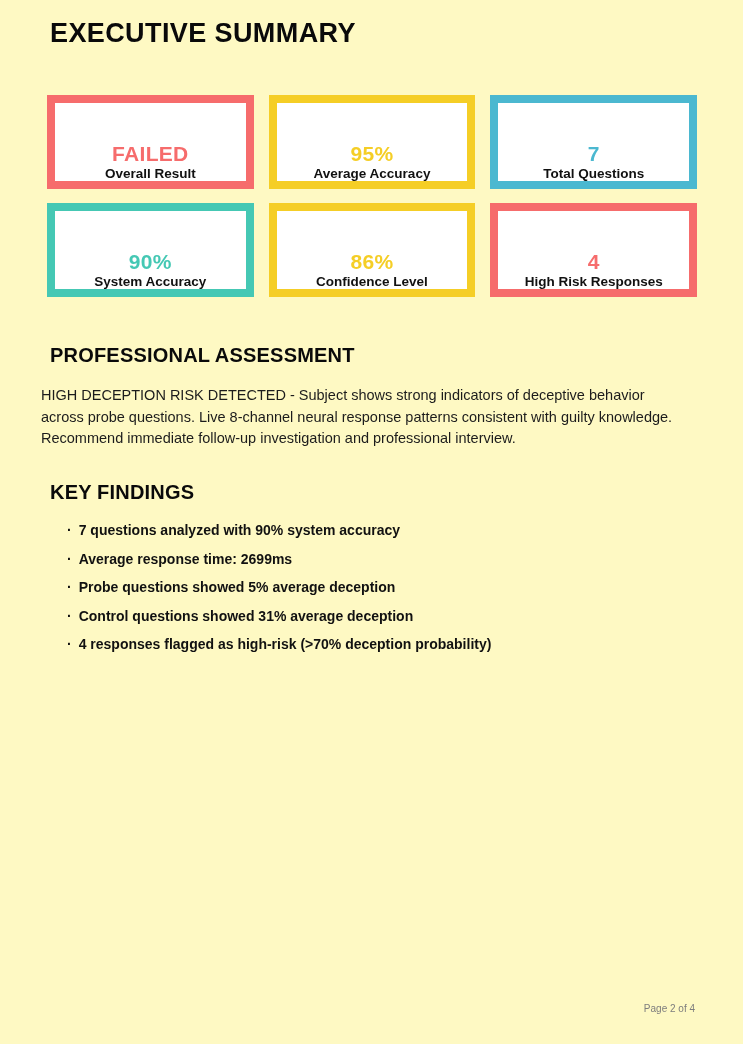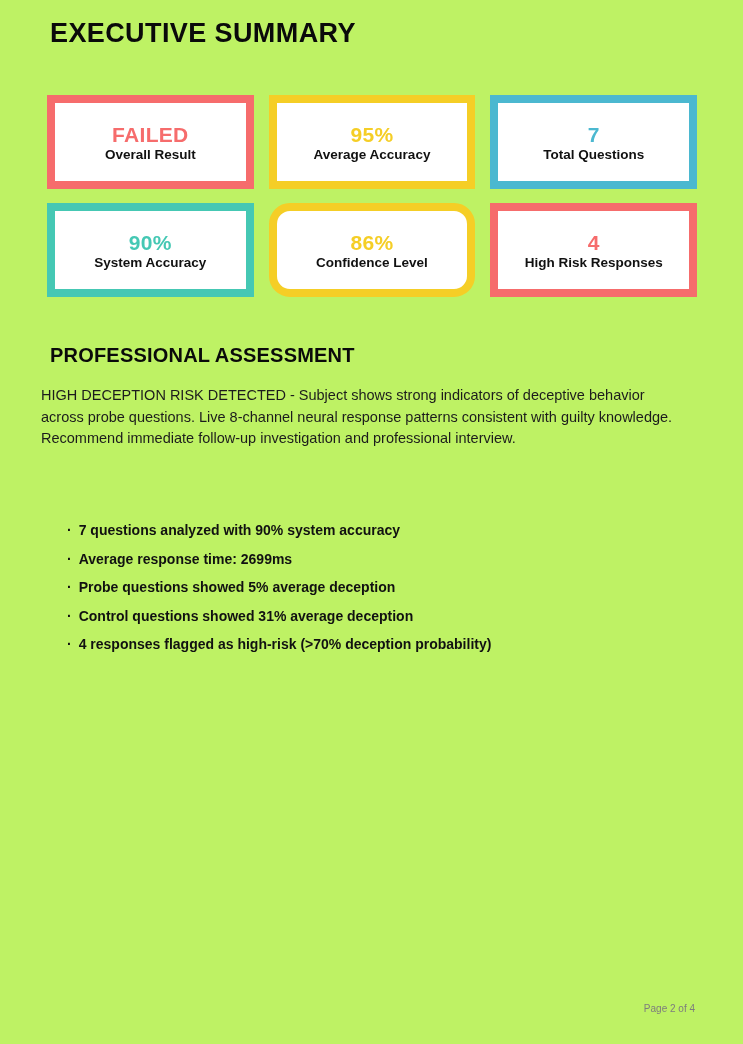--- a/index.html
+++ b/index.html
@@ -1,20 +1,20 @@
 <!DOCTYPE html>
 <html><head>
 <meta charset="utf-8">
 <style>
   html, body { margin: 0; padding: 0; background: #ffffff; }
   .page {
     position: relative;
     width: 743px;
     height: 1044px;
-    background: #bef264;
+    background: #fef9c3;
     font-family: "Liberation Sans", sans-serif;
     overflow: hidden;
   }
   .page-title {
     position: absolute;
     left: 50px;
     top: 17px;
     margin: 0;
     font-size: 27px;
     line-height: 32px;
@@ -33,21 +33,21 @@
     row-gap: 14px;
   }
   .card {
     box-sizing: border-box;
     height: 94px;
     border: 8px solid #cccccc;
     background: #ffffff;
     display: flex;
     flex-direction: column;
     align-items: center;
-    justify-content: center;
+    justify-content: flex-end;
     text-align: center;
   }
   .card .value {
     font-size: 21px;
     font-weight: bold;
     letter-spacing: 0.3px;
   }
   .card .label {
     font-size: 13.5px;
     font-weight: bold;
@@ -128,36 +128,37 @@
     <div class="card" style="border-color: rgb(75, 184, 208);">
       <span class="value" style="color: rgb(75, 184, 208);">7</span>
       <span class="label">Total Questions</span>
     </div>
 
     <div class="card" style="border-color: rgb(69, 200, 180);">
       <span class="value" style="color: rgb(69, 200, 180);">90%</span>
       <span class="label">System Accuracy</span>
     </div>
 
-    <div class="card" style="border-color: rgb(245, 206, 38); border-radius: 21px;">
+    <div class="card" style="border-color: rgb(245, 206, 38);">
       <span class="value" style="color: rgb(245, 206, 38);">86%</span>
       <span class="label">Confidence Level</span>
     </div>
 
     <div class="card" style="border-color: rgb(246, 108, 108);">
       <span class="value" style="color: rgb(246, 108, 108);">4</span>
       <span class="label">High Risk Responses</span>
     </div>
 
   </div>
 
   <h2 class="section-heading heading-assessment">PROFESSIONAL ASSESSMENT</h2>
 
   <p class="assessment-text">HIGH DECEPTION RISK DETECTED - Subject shows strong indicators of deceptive behavior across probe questions. Live 8-channel neural response patterns consistent with guilty knowledge. Recommend immediate follow-up investigation and professional interview.</p>
 
+  <h2 class="section-heading heading-findings">KEY FINDINGS</h2>
 
   <ul class="findings">
     <li>
       <span class="bullet">·</span>
       <span>7 questions analyzed with 90% system accuracy</span>
     </li>
     <li>
       <span class="bullet">·</span>
       <span>Average response time: 2699ms</span>
     </li>

